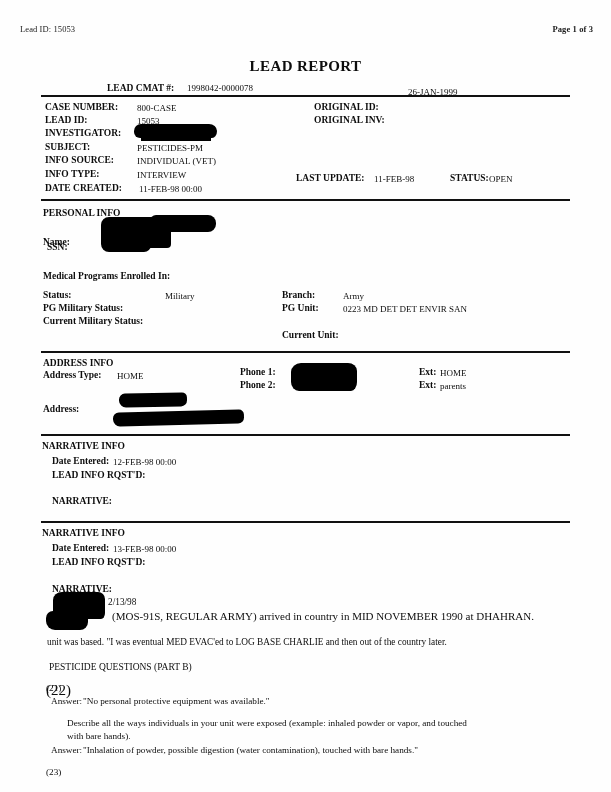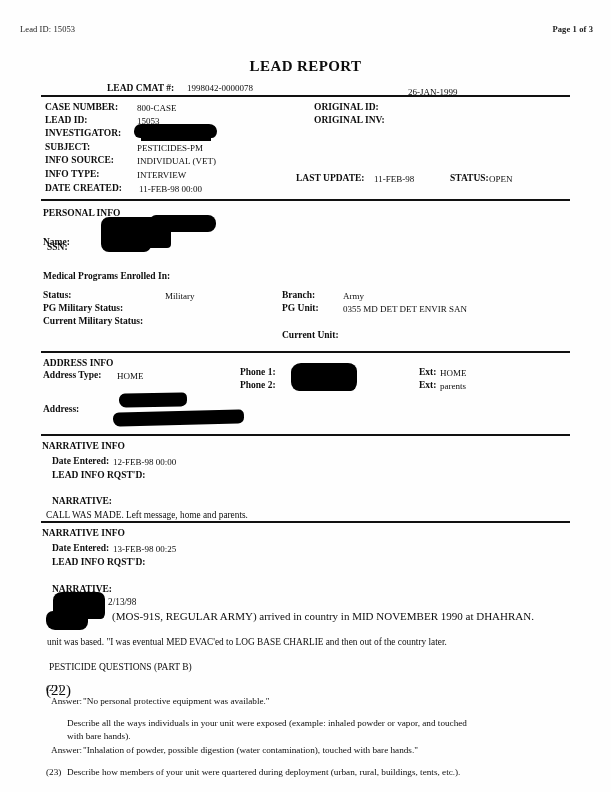--- a/index.html
+++ b/index.html
@@ -134,21 +134,21 @@
   <div class="t" style="left:215px; top:271px; font-size:9px;"></div>
 
   <div class="t b" style="left:43px; top:289px;">Status:</div>
   <div class="t" style="left:165px; top:290px; font-size:9px;">Military</div>
   <div class="t b" style="left:282px; top:289px;font-family:Liberation Serif, serif;">Branch:</div>
   <div class="t" style="left:343px; top:290px; font-size:9px;">Army</div>
 
   <div class="t b" style="left:43px; top:302px;">PG Military Status:</div>
   <div class="t" style="left:165px; top:303px; font-size:9px;"></div>
   <div class="t b" style="left:282px; top:302px;">PG Unit:</div>
-  <div class="t" style="left:343px; top:303px; font-size:9px;">0355 MD DET  DET ENVIR SAN</div>
+  <div class="t" style="left:343px; top:303px; font-size:9px;">0223 MD DET  DET ENVIR SAN</div>
 
   <div class="t b" style="left:43px; top:315px;">Current Military Status:</div>
   <div class="t" style="left:165px; top:316px; font-size:9px;"></div>
 
   <div class="t b" style="left:282px; top:329px;">Current Unit:</div>
   <div class="t" style="left:348px; top:330px; font-size:9px;"></div>
 
   <div class="rule" style="position:absolute; left:41px; top:351px; width:529px;"></div>
 
   <div class="t b" style="left:43px; top:357px;">ADDRESS INFO</div>
@@ -176,27 +176,26 @@
 
   <div class="rule" style="position:absolute; left:41px; top:434px; width:529px;"></div>
 
   <div class="t b" style="left:42px; top:440px;">NARRATIVE INFO</div>
   <div class="t b" style="left:52px; top:455px;">Date Entered:</div>
   <div class="t" style="left:113px; top:456px; font-size:9px;">12-FEB-98 00:00</div>
   <div class="t b" style="left:52px; top:469px;">LEAD INFO RQST'D:</div>
   <div class="t" style="left:160px; top:470px; font-size:9px;"></div>
 
   <div class="t b" style="left:52px; top:495px;">NARRATIVE:</div>
-  <div class="t" style="left:46px; top:509px; font-size:9.3px;">CALL WAS MADE. Left message, home and parents.</div>
 
   <div class="rule" style="position:absolute; left:41px; top:521px; width:529px;"></div>
 
   <div class="t b" style="left:42px; top:527px;">NARRATIVE INFO</div>
   <div class="t b" style="left:52px; top:542px;">Date Entered:</div>
-  <div class="t" style="left:113px; top:543px; font-size:9px;">13-FEB-98 00:25</div>
+  <div class="t" style="left:113px; top:543px; font-size:9px;">13-FEB-98 00:00</div>
   <div class="t b" style="left:52px; top:556px;">LEAD INFO RQST'D:</div>
   <div class="t" style="left:160px; top:557px; font-size:9px;"></div>
 
   <div class="t b" style="left:52px; top:583px;">NARRATIVE:</div>
 
   <div class="t" style="left:108px; top:596px; font-size:9.3px;">2/13/98</div>
   <div class="t" style="left:112px; top:610px; font-size:11px;">(MOS-91S, REGULAR ARMY) arrived in country in MID NOVEMBER 1990 at DHAHRAN.</div>
   <div class="t" style="left:47px; top:636px; font-size:9.3px;">unit was based. "I was eventual MED EVAC'ed to LOG BASE CHARLIE and then out of the country later.</div>
 
   <div class="blob" style="left:53px; top:592px; width:52px; height:27px; border-radius:9px 7px 4px 6px / 8px 7px 6px 8px;"></div>
@@ -208,15 +207,14 @@
   <div class="t" style="left:51px; top:695px; font-size:9.2px;">Answer:</div>
   <div class="t" style="left:83px; top:695px; font-size:9.2px;">"No personal protective equipment was available."</div>
 
   <div class="t" style="left:46px; top:684px; font-size:15px;">(22)</div>
   <div class="para q" style="left:67px; top:717px; width:505px;">Describe all the ways individuals in your unit were exposed (example: inhaled powder or vapor, and touched
 with bare hands).</div>
   <div class="t" style="left:51px; top:744px; font-size:9.2px;">Answer:</div>
   <div class="t" style="left:83px; top:744px; font-size:9.2px;">"Inhalation of powder, possible digestion (water contamination), touched with bare hands."</div>
 
   <div class="t" style="left:46px; top:766px; font-size:9.2px;">(23)</div>
-  <div class="t" style="left:67px; top:766px; font-size:9.2px;">Describe how members of your unit were quartered during deployment (urban, rural, buildings, tents, etc.).</div>
 
 </div>
 
 </body></html>

